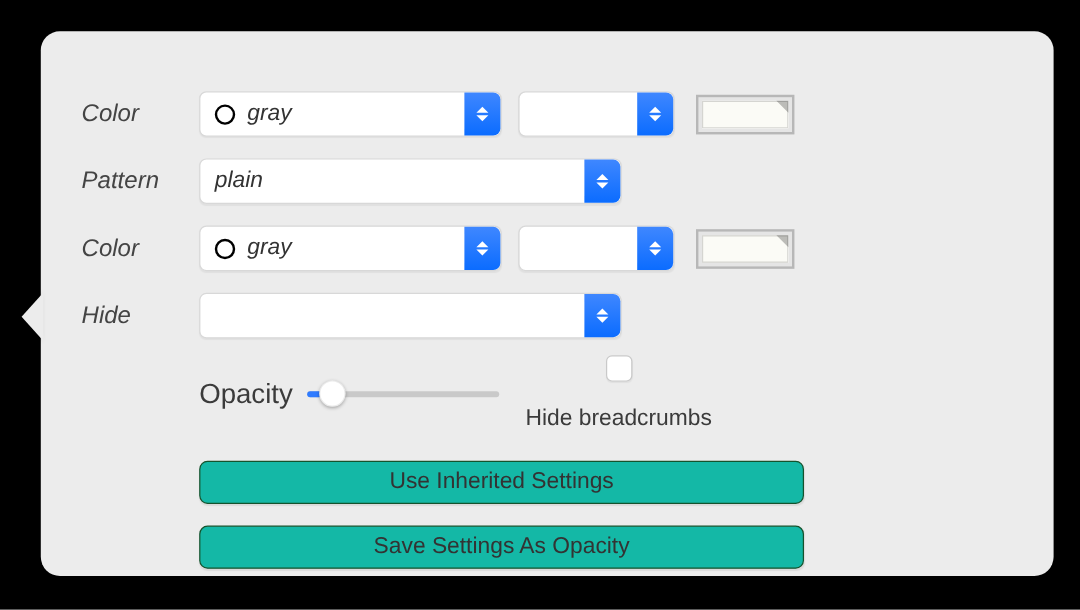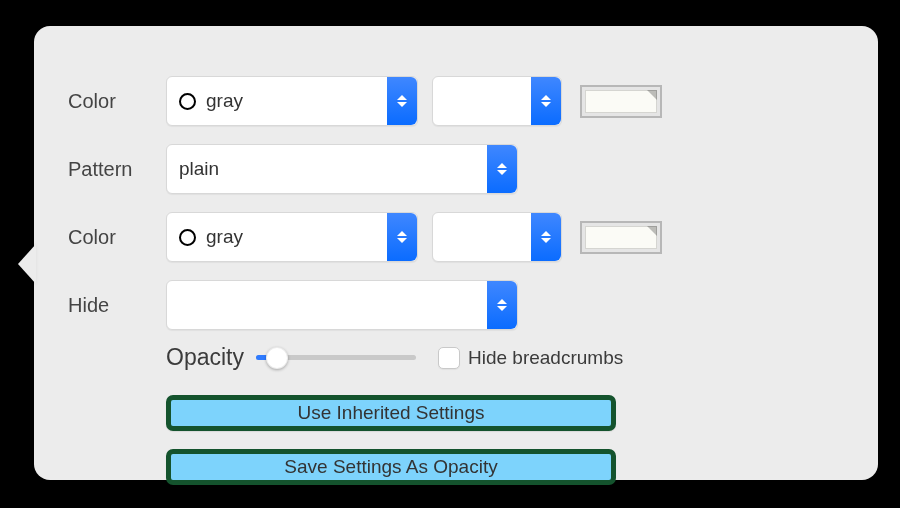--- a/index.html
+++ b/index.html
@@ -36,29 +36,30 @@
   .form {
     position: absolute;
     left: 34px;
     top: 50px;
     right: 34px;
   }
   .row {
     display: flex;
     align-items: center;
     margin-bottom: 18px;
+    font-style: italic;
   }
   .label {
     width: 98px;
     color: #444;
     font-size: 20px;
   }
   .select {
     position: relative;
-    height: 50px;
+    height: 38px;
     background: #fff;
     border: 1px solid #d8d8d8;
     border-radius: 6px;
     box-shadow: 0 1px 1px rgba(0,0,0,0.05);
     display: flex;
     align-items: center;
     padding-left: 12px;
     font-size: 19px;
     color: #333;
     cursor: default;
@@ -156,36 +157,37 @@
     left: 10px;
     width: 22px; height: 22px;
     margin-top: -11px;
     background: #fff;
     border-radius: 50%;
     box-shadow: 0 1px 3px rgba(0,0,0,0.3), inset 0 0 0 1px rgba(0,0,0,0.08);
   }
   .checkbox {
     display: flex;
     align-items: center;
-    gap: 8px;
+    gap: 20px;
     margin-left: 10px;
+    flex-direction: column;
   }
   .checkbox .box {
     width: 22px; height: 22px;
     background: #fff;
     border: 1px solid #c9c9c9;
     border-radius: 5px;
     box-shadow: 0 1px 1px rgba(0,0,0,0.05);
   }
   .big-button {
     margin-left: 98px;
-    width: 450px;
+    width: 504px;
     height: 36px;
-    background: #7dd3fc;
-    border: 5px solid #14532d;
+    background: #14b8a6;
+    border: 1px solid #14532d;
     border-radius: 7px;
     box-shadow: 0 1px 1px rgba(0,0,0,0.08);
     display: flex;
     align-items: center;
     justify-content: center;
     font-size: 19px;
     color: #333;
     margin-bottom: 18px;
     cursor: default;
   }

